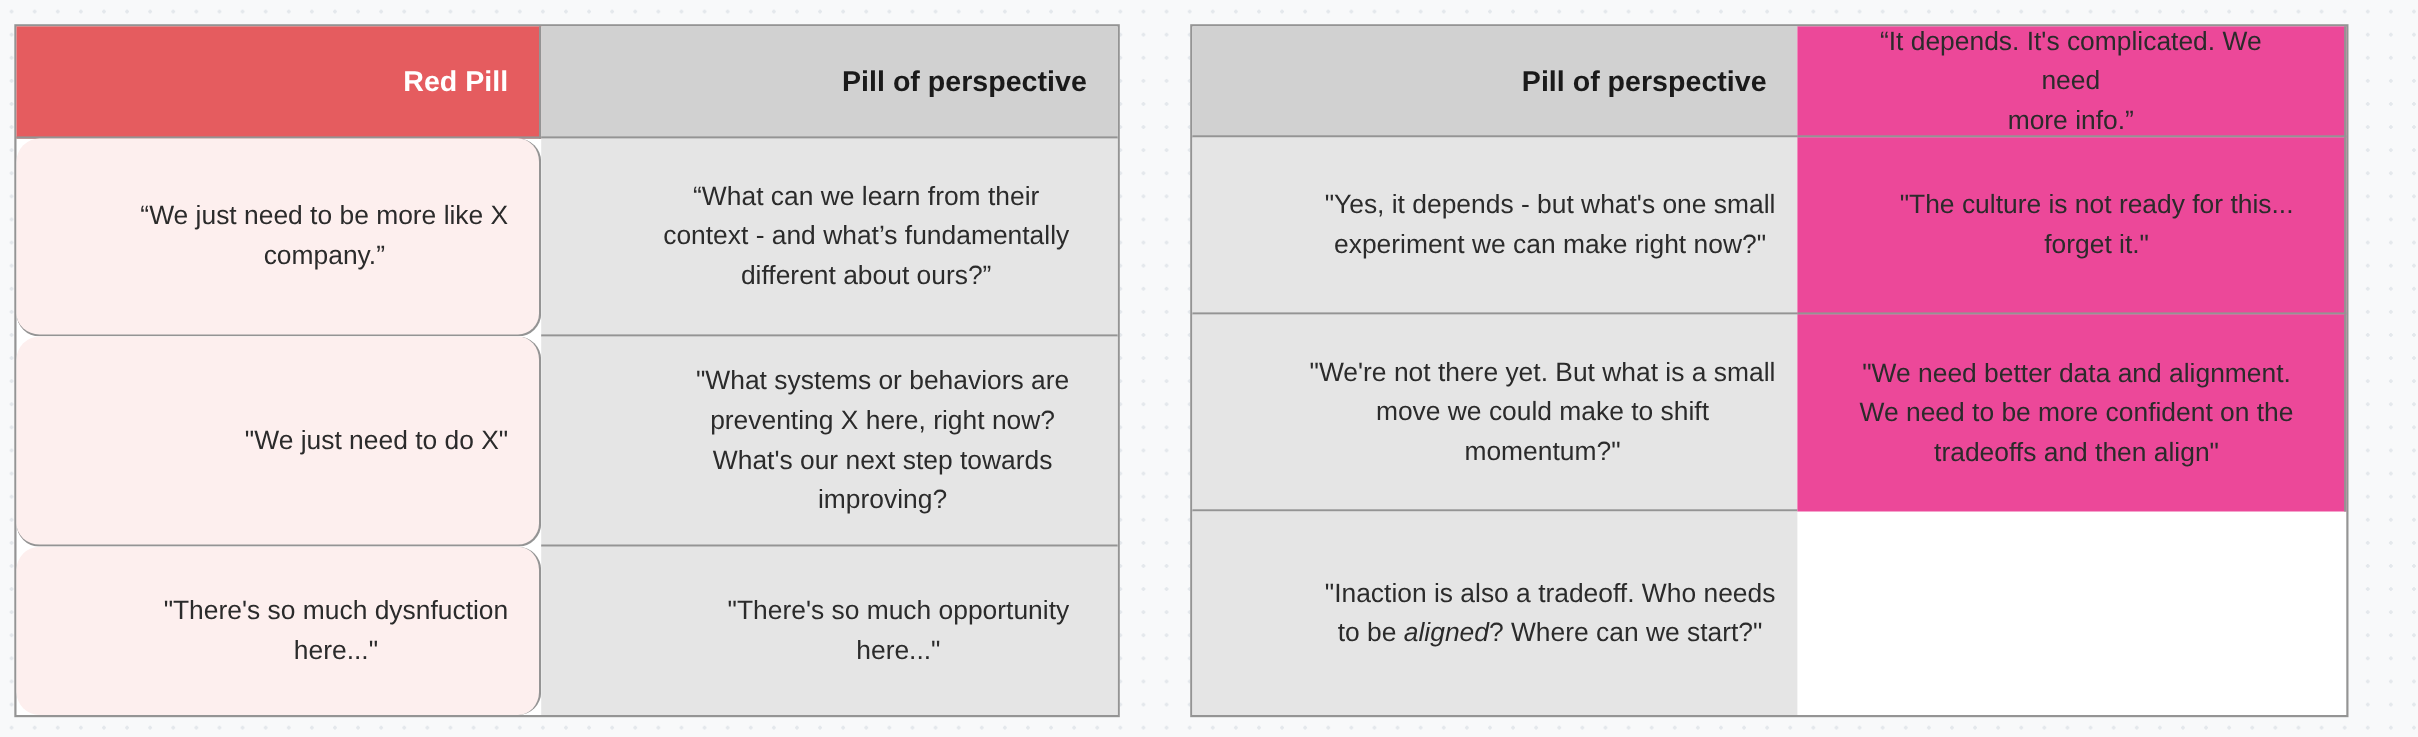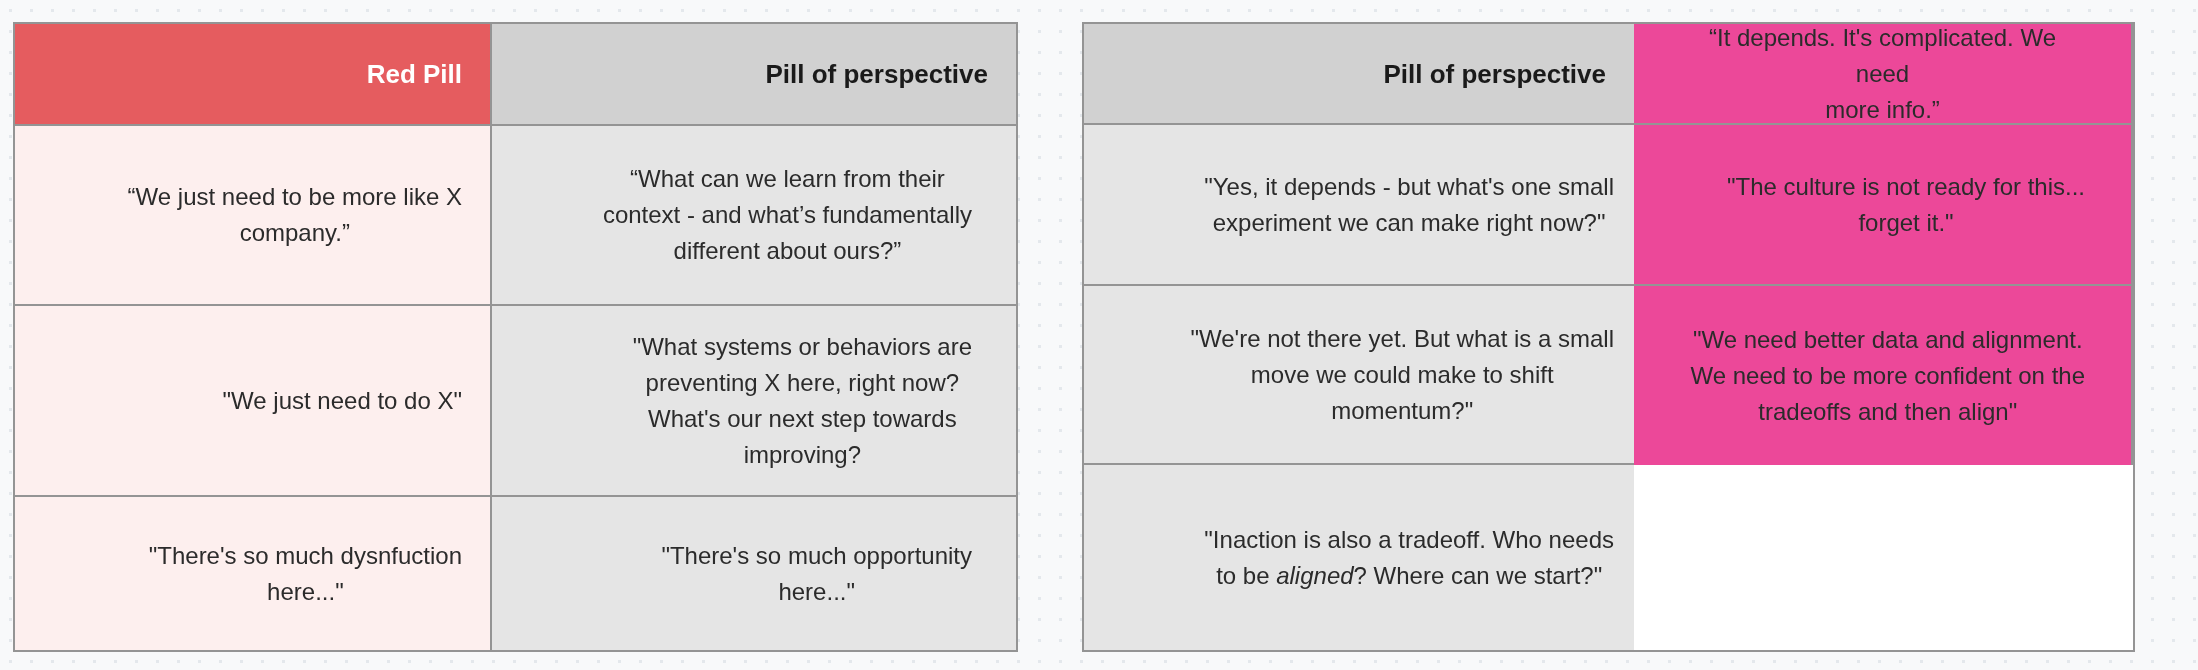--- a/index.html
+++ b/index.html
@@ -49,21 +49,21 @@
   .cell.last-row { border-bottom: none; }
   .header-cell {
     font-weight: 700;
     font-size: 26px;
     white-space: normal;
     color: #1a1a1a;
   }
   .pill-header-red  { background: #e55c5f; color: #ffffff; }
   .pill-header-blue { background: #2d96da; color: #ffffff; }
   .perspective-header { background: #d1d1d1; padding-left: 25px; }
-  .pill-cell-red  { background: #fdefee; }
+  .pill-cell-red  { background: #fdefee; border-radius: 21px; }
   .pill-cell-blue { background: #ec4899; }
   .perspective-cell { background: #e5e5e5; }
   #red-table  .perspective-cell { padding: 8px 44px; }
   #blue-table .pill-cell-blue   { padding: 8px 46px; }
   #blue-table .perspective-cell { padding: 8px 20px; }
   .italic { font-style: italic; }
 </style>
 </head>
 <body>
 

